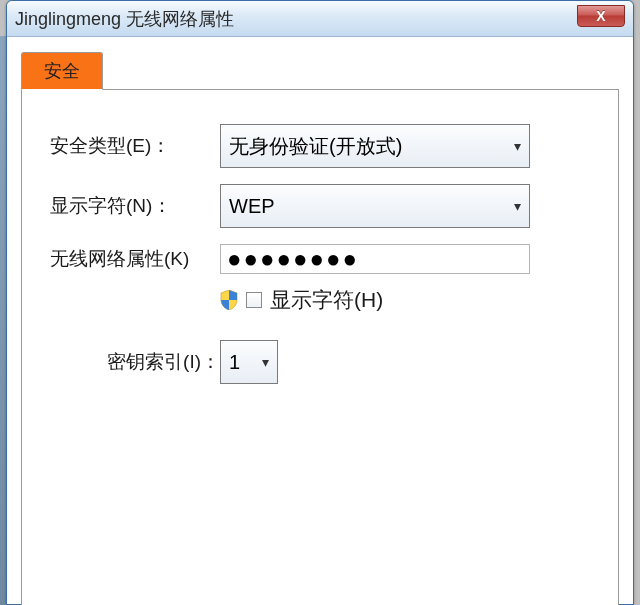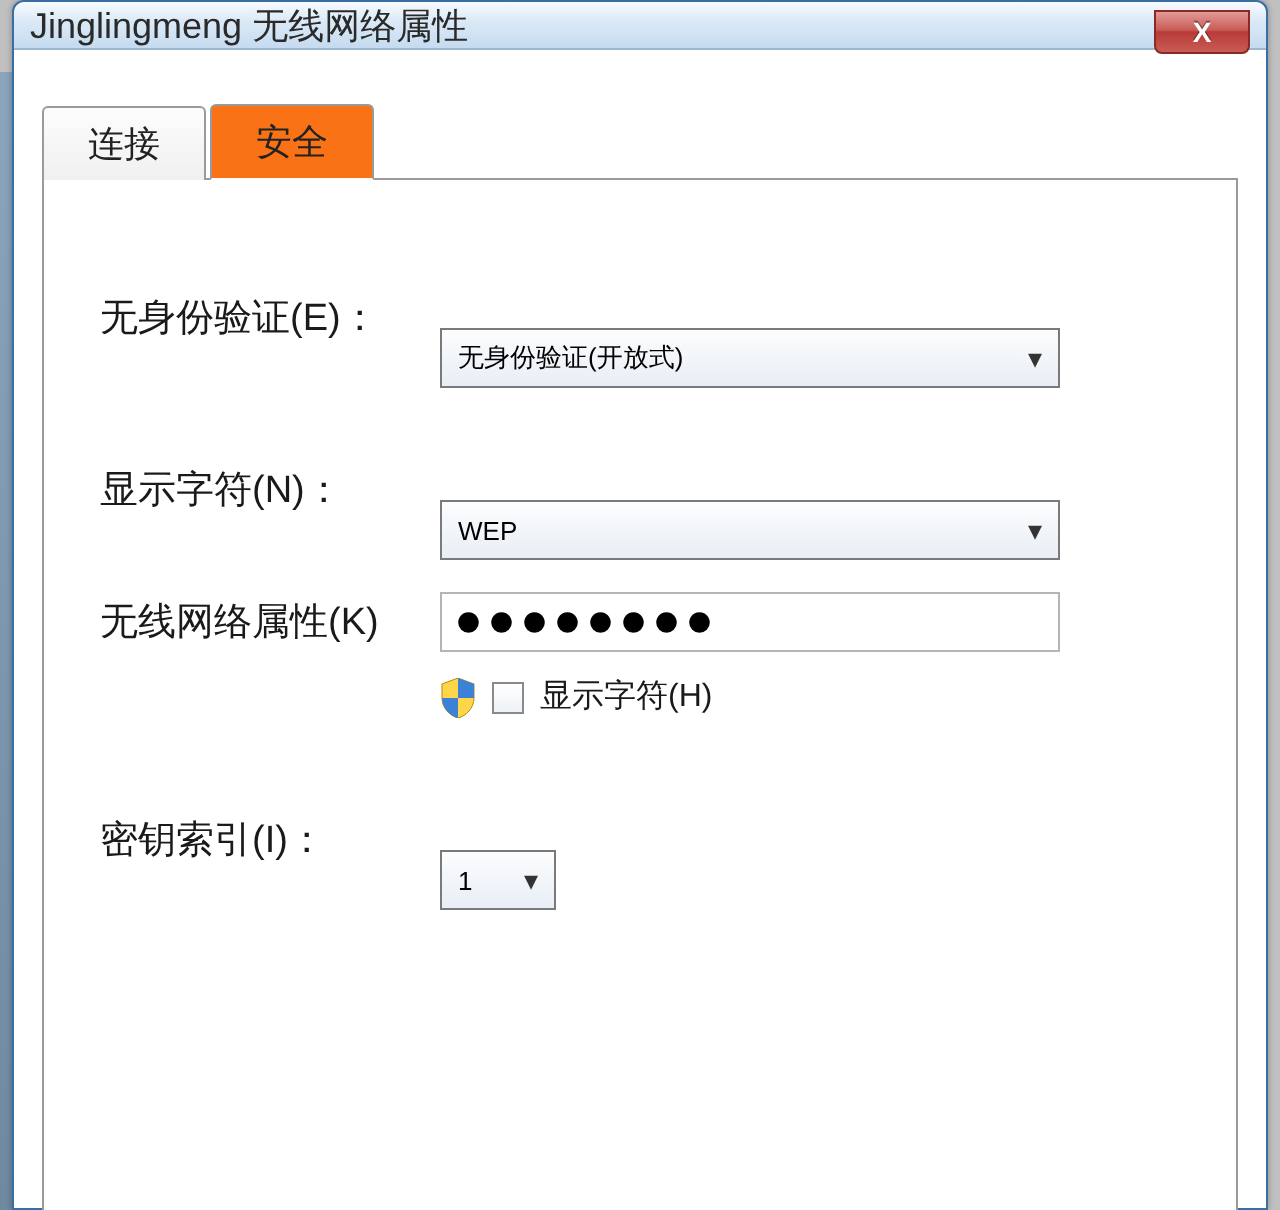--- a/index.html
+++ b/index.html
@@ -16,21 +16,21 @@
   left: 6px;
   top: 0;
   width: 628px;
   height: 605px;
   background: #fff;
   border: 1px solid #3a6ea5;
   border-radius: 6px 6px 0 0;
   box-shadow: 0 0 3px rgba(0,0,0,.3);
 }
 .titlebar {
-  height: 24px;
+  height: 36px;
   background: linear-gradient(to bottom, #f7fbff 0%, #dceaf7 40%, #c5dbf0 100%);
   border-bottom: 1px solid #9fb8d2;
   border-radius: 6px 6px 0 0;
   display: flex;
   align-items: center;
   padding: 0 8px;
   position: relative;
 }
 .titlebar-title {
   font-size: 18px;
@@ -96,29 +96,28 @@
   margin-bottom: 16px;
 }
 .row-label {
   width: 170px;
   font-size: 19px;
   color: #1a1a1a;
 }
 .combo {
   flex: 1;
   max-width: 310px;
-  height: 30px;
+  height: 44px;
   border: 1px solid #7a7a7a;
   background: linear-gradient(to bottom, #fcfdfe, #e8eef5);
   display: flex;
   align-items: center;
   padding: 0 8px;
-  font-size: 13px;
-  position: relative;
-  margin-top: 40px;
+  font-size: 20px;
+  position: relative;
 }
 .combo::after {
   content: "▾";
   position: absolute;
   right: 8px;
   font-size: 14px;
   color: #333;
 }
 .combo.small { max-width: 58px; }
 .pw-input {
@@ -142,21 +141,21 @@
   margin-bottom: 18px;
 }
 .shield {
   width: 18px; height: 20px;
 }
 .checkbox-box {
   width: 16px; height: 16px;
   border: 1px solid #8a8a8a;
   background: linear-gradient(to bottom,#fff,#eef2f6);
 }
-.check-label { font-size: 16px; color: #1a1a1a; }
+.check-label { font-size: 21px; color: #1a1a1a; }
 .highlight {
   position: absolute;
   border: 6px solid #e21b5a;
   border-radius: 22px;
   pointer-events: none;
 }
 .arrow-svg {
   position: absolute;
   pointer-events: none;
 }
@@ -174,32 +173,29 @@
 <div class="window">
   <div class="titlebar">
     <span class="titlebar-title">Jinglingmeng 无线网络属性</span>
     <div class="close-btn">
       <span>X</span>
     </div>
   </div>
 
   <div class="client">
     <div class="tab-strip">
-      <div class="tab">
-        <span>连接</span>
-      </div>
       <div class="tab active">
         <span>安全</span>
       </div>
     </div>
 
     <div class="tab-panel">
 
       <div class="row">
-        <div class="row-label">无身份验证(E)：</div>
+        <div class="row-label">安全类型(E)：</div>
         <div class="combo">
           <span>无身份验证(开放式)</span>
         </div>
       </div>
 
       <div class="row">
         <div class="row-label">显示字符(N)：</div>
         <div class="combo">
           <span>WEP</span>
         </div>
@@ -215,21 +211,21 @@
       <div class="check-row">
         <svg class="shield" viewBox="0 0 18 20">
           <path d="M9 0 L17 3 V10 C17 15 13 19 9 20 C5 19 1 15 1 10 V3 Z" fill="#ffd54a" stroke="#b88900" stroke-width="0.5"></path>
           <path d="M9 0 L17 3 V10 L9 10 Z" fill="#3b82d6"></path>
           <path d="M1 10 L9 10 L9 20 C5 19 1 15 1 10 Z" fill="#3b82d6"></path>
         </svg>
         <div class="checkbox-box"></div>
         <span class="check-label">显示字符(H)</span>
       </div>
 
-      <div class="row" style="margin-top:26px;">
+      <div class="row" style="margin-top:26px;text-align:right;">
         <div class="row-label">密钥索引(I)：</div>
         <div class="combo small">
           <span>1</span>
         </div>
       </div>
 
     </div>
   </div>
 
   <div class="highlight" style="left:26px; top:216px; width:540px; height:92px;"></div>

